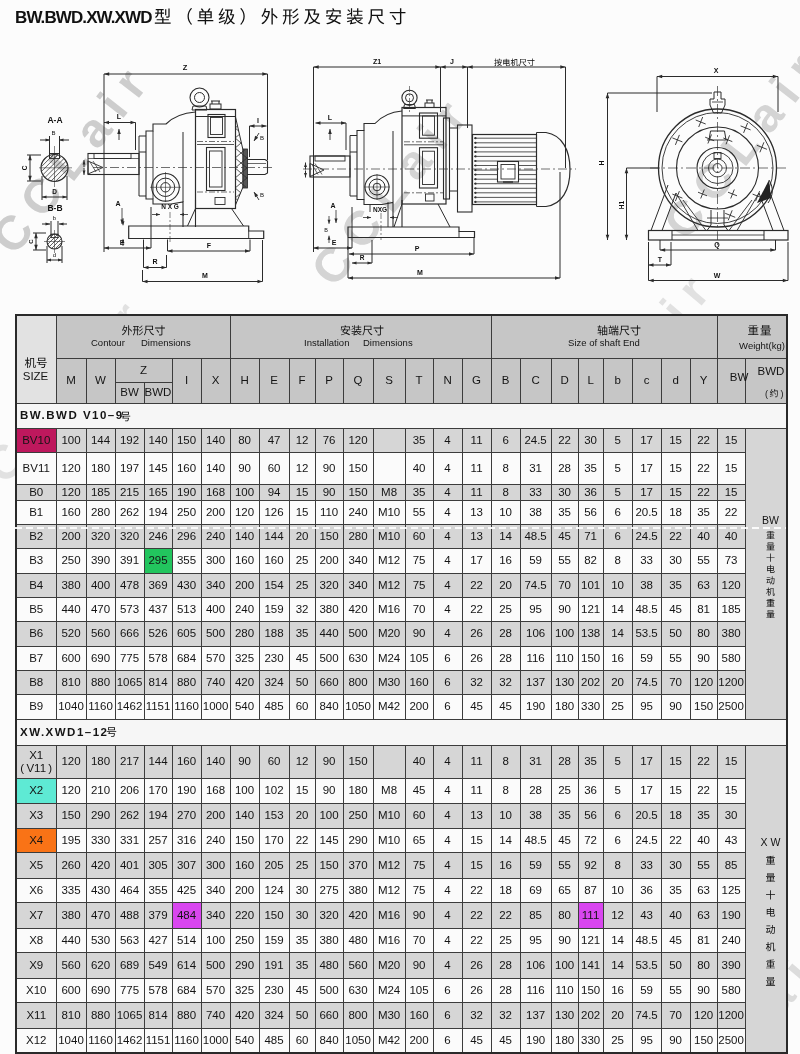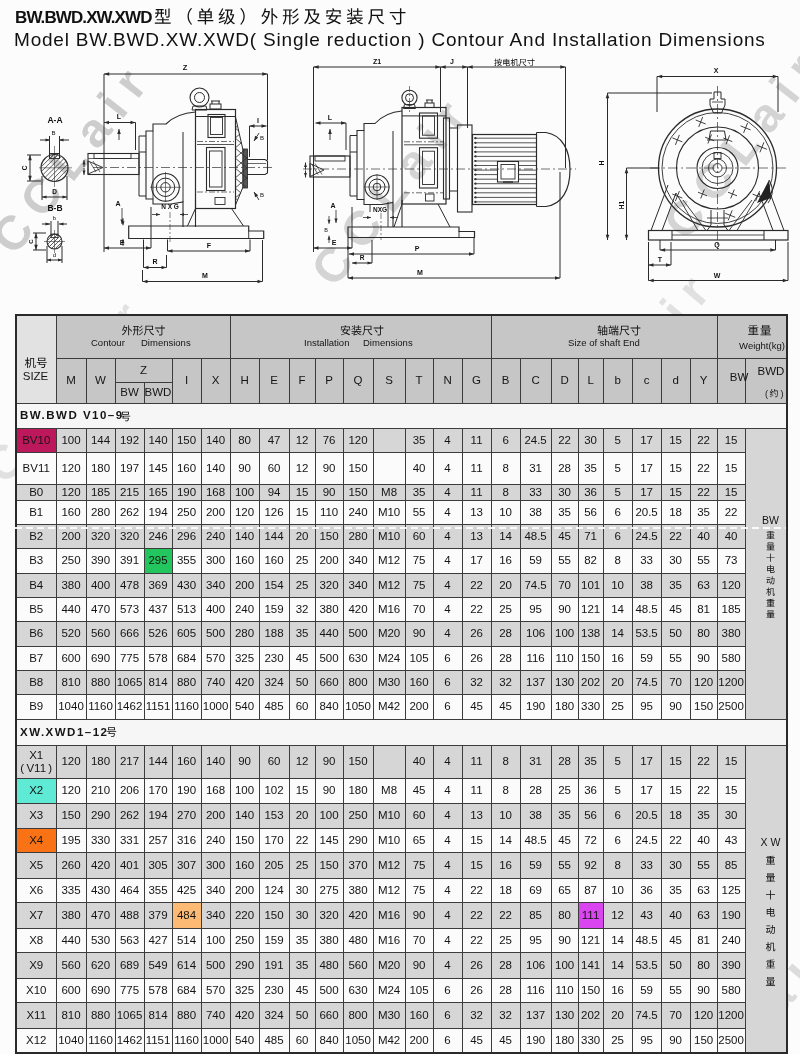--- a/index.html
+++ b/index.html
@@ -49,21 +49,20 @@
     <div class="wm" style="left:-28px;top:458px;transform:rotate(-50deg);color:rgba(95,95,95,0.17)">CCLair</div>
     <div class="wm" style="left:538px;top:432px;transform:rotate(-50deg);color:rgba(95,95,95,0.17)">CCLair</div>
     <div class="wm" style="left:28px;top:728px;transform:rotate(-50deg);color:rgba(95,95,95,0.17)">CCLair</div>
     <div class="wm" style="left:568px;top:568px;transform:rotate(-50deg);color:rgba(95,95,95,0.17)">CCLair</div>
     <div class="wm" style="left:272px;top:1022px;transform:rotate(-50deg);color:rgba(95,95,95,0.17)">CCLair</div>
     <div class="wm" style="left:553px;top:1002px;transform:rotate(-50deg);color:rgba(95,95,95,0.17)">CCLair</div>
     <div class="wm" style="left:660px;top:1092px;transform:rotate(-50deg);color:rgba(95,95,95,0.20)">CCLair</div>
 
 <div class="t1">BW.BWD.XW.XWD</div>
 
-<div class="t2">Model BW.BWD.XW.XWD( Single reduction ) Contour And Installation Dimensions</div>
 
 <svg width="800" height="300" viewBox="0 0 800 300" style="position:absolute;left:0;top:0" font-family="'Liberation Sans',sans-serif">
       <g>
         <text x="55.0" y="123.0" font-size="8.5" text-anchor="middle" fill="#111" font-weight="bold">A-A</text>
         <text x="53.5" y="135.0" font-size="6" text-anchor="middle" fill="#111">B</text>
         <line x1="40.0" y1="140.0" x2="50.0" y2="140.0" stroke="#2b2b2b" stroke-width="1.00"></line>
         <polygon points="50.0,140.0 45.5,141.6 45.5,138.4" fill="#2b2b2b"></polygon>
         <line x1="59.0" y1="140.0" x2="69.0" y2="140.0" stroke="#2b2b2b" stroke-width="1.00"></line>
         <polygon points="59.0,140.0 63.5,138.4 63.5,141.6" fill="#2b2b2b"></polygon>
         <line x1="49.5" y1="136.0" x2="49.5" y2="157.0" stroke="#2b2b2b" stroke-width="1.00"></line>
@@ -1071,21 +1070,21 @@
           <td style="background:#fbfbfb">35</td>
           <td style="background:#fbfbfb">63</td>
           <td style="background:#fbfbfb">125</td>
         </tr>
         <tr style="height:26px">
           <td class="sz" style="background:#d6d6d6">X7</td>
           <td style="background:#d6d6d6">380</td>
           <td style="background:#d6d6d6">470</td>
           <td style="background:#d6d6d6">488</td>
           <td style="background:#d6d6d6">379</td>
-          <td style="background:#fdba74">484</td>
+          <td style="background:#d946ef">484</td>
           <td style="background:#d6d6d6">340</td>
           <td style="background:#d6d6d6">220</td>
           <td style="background:#d6d6d6">150</td>
           <td style="background:#d6d6d6">30</td>
           <td style="background:#d6d6d6">320</td>
           <td style="background:#d6d6d6">420</td>
           <td style="background:#d6d6d6">M16</td>
           <td style="background:#d6d6d6">90</td>
           <td style="background:#d6d6d6">4</td>
           <td style="background:#d6d6d6">22</td>

